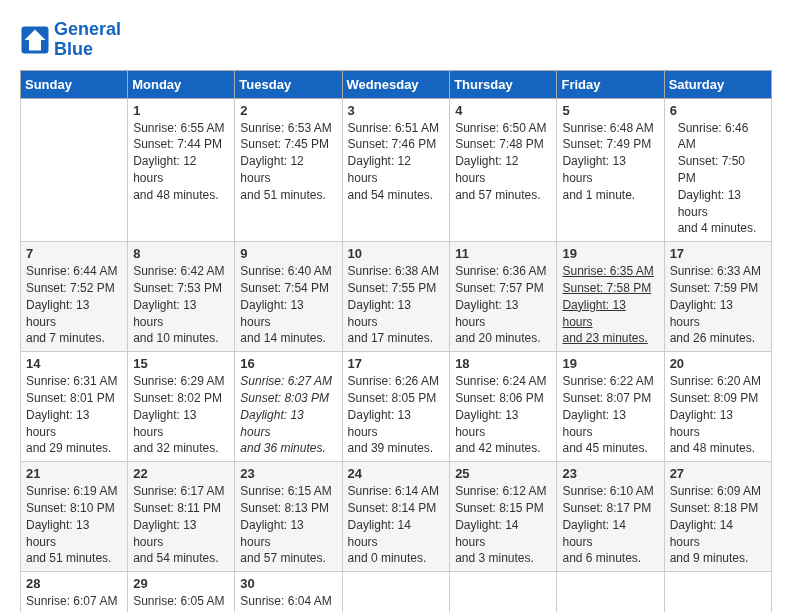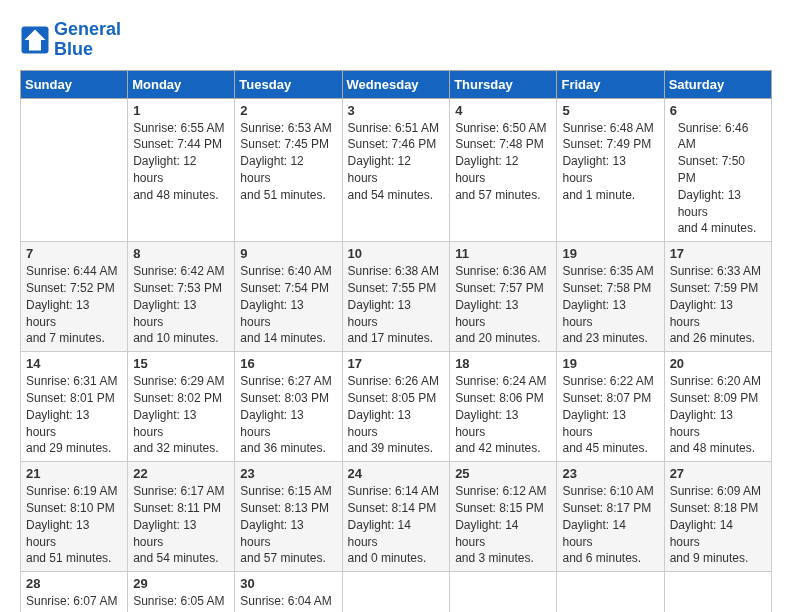--- a/index.html
+++ b/index.html
@@ -198,21 +198,21 @@
         </td>
         <td>
           <span class="day-num">11</span>
           <div class="day-info" style="white-space: pre-line;">Sunrise: 6:36 AM
 Sunset: 7:57 PM
 Daylight: 13 hours
 and 20 minutes.</div>
         </td>
         <td>
           <span class="day-num">19</span>
-          <div class="day-info" style="white-space: pre-line;">Sunrise: 6:35 AM
+          <div class="day-info" style="white-space: pre-line; text-decoration: underline;">Sunrise: 6:35 AM
 Sunset: 7:58 PM
 Daylight: 13 hours
 and 23 minutes.</div>
         </td>
         <td>
           <span class="day-num">17</span>
           <div class="day-info" style="white-space: pre-line;">Sunrise: 6:33 AM
 Sunset: 7:59 PM
 Daylight: 13 hours
 and 26 minutes.</div>
@@ -228,21 +228,21 @@
         </td>
         <td>
           <span class="day-num">15</span>
           <div class="day-info" style="white-space: pre-line;">Sunrise: 6:29 AM
 Sunset: 8:02 PM
 Daylight: 13 hours
 and 32 minutes.</div>
         </td>
         <td>
           <span class="day-num">16</span>
-          <div class="day-info" style="white-space: pre-line;">Sunrise: 6:27 AM
+          <div class="day-info" style="white-space: pre-line; font-style: italic;">Sunrise: 6:27 AM
 Sunset: 8:03 PM
 Daylight: 13 hours
 and 36 minutes.</div>
         </td>
         <td>
           <span class="day-num">17</span>
           <div class="day-info" style="white-space: pre-line;">Sunrise: 6:26 AM
 Sunset: 8:05 PM
 Daylight: 13 hours
 and 39 minutes.</div>

